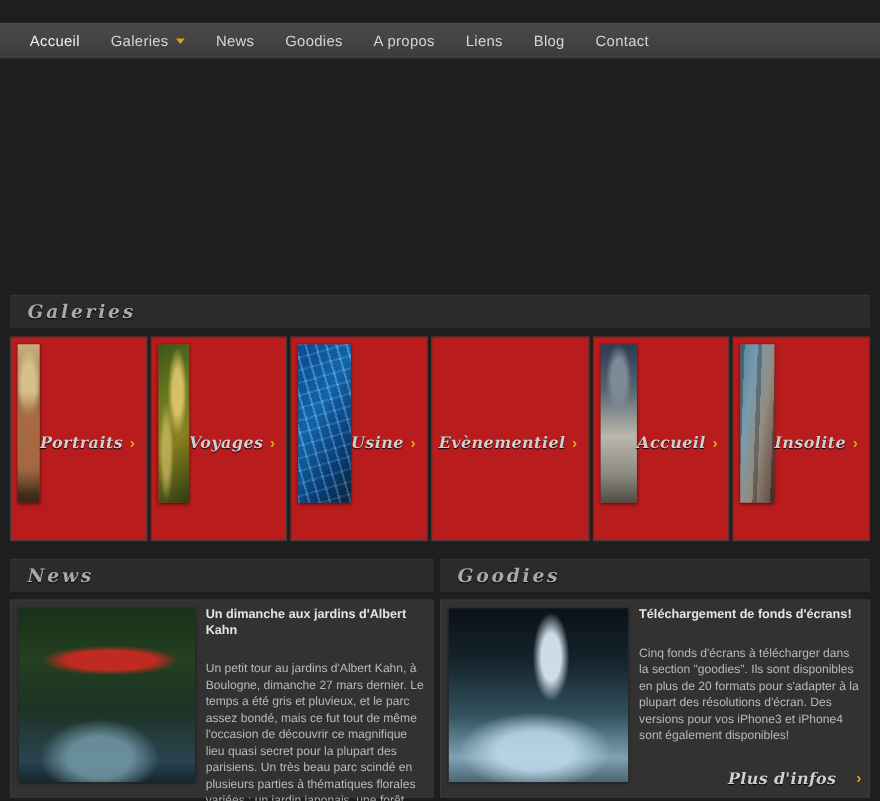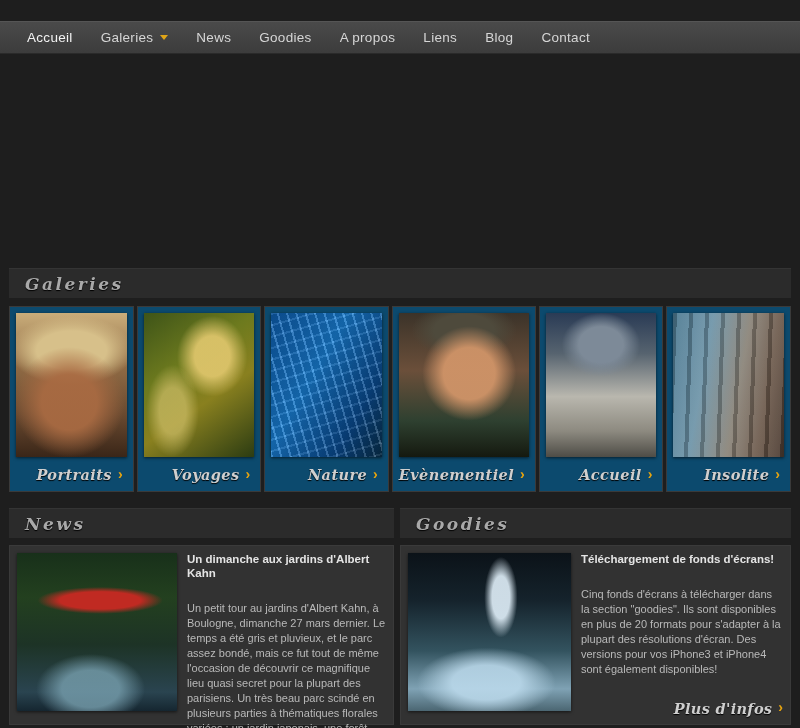--- a/index.html
+++ b/index.html
@@ -171,25 +171,25 @@
   
   .gallery-row {
     position: absolute;
     left: 9px; top: 306px;
     width: 782px; height: 186px;
     display: flex;
     gap: 3px;
   }
   .gcard {
     flex: 1 1 0;
-    background: #0c4a6e;
+    background: #b91c1c;
     border: 1px solid #3a3a3a;
     padding: 6px 6px 0 6px;
     display: flex;
-    flex-direction: column;
+    flex-direction: row;
     cursor: pointer;
   }
   .gthumb {
     width: 100%;
     height: 144px;
     background: #111;
     box-shadow: 0 1px 3px rgba(0,0,0,.6);
   }
   .glabel {
     flex: 1;
@@ -302,21 +302,21 @@
   .ptext {
     flex: 1;
     display: flex;
     flex-direction: column;
     min-width: 0;
   }
   .plink {
     margin-top: auto;
     display: flex;
     justify-content: flex-end;
-    gap: 6px;
+    gap: 18px;
     cursor: pointer;
     padding-top: 5px;
   }
   .plink .txt {
     font-family: "DejaVu Serif", serif;
     font-style: italic;
     font-weight: 700;
     font-size: 14.5px;
     color: #cfcfcf;
     letter-spacing: .3px;
@@ -376,21 +376,21 @@
       <div class="gthumb t-nature"></div>
       <div class="glabel">
         <span class="txt">Voyages</span>
         <span class="chev">›</span>
       </div>
     </div>
 
     <div class="gcard">
       <div class="gthumb t-urbain"></div>
       <div class="glabel">
-        <span class="txt">Nature</span>
+        <span class="txt">Usine</span>
         <span class="chev">›</span>
       </div>
     </div>
 
     <div class="gcard">
       <div class="gthumb t-evenementiel"></div>
       <div class="glabel">
         <span class="txt">Evènementiel</span>
         <span class="chev">›</span>
       </div>

